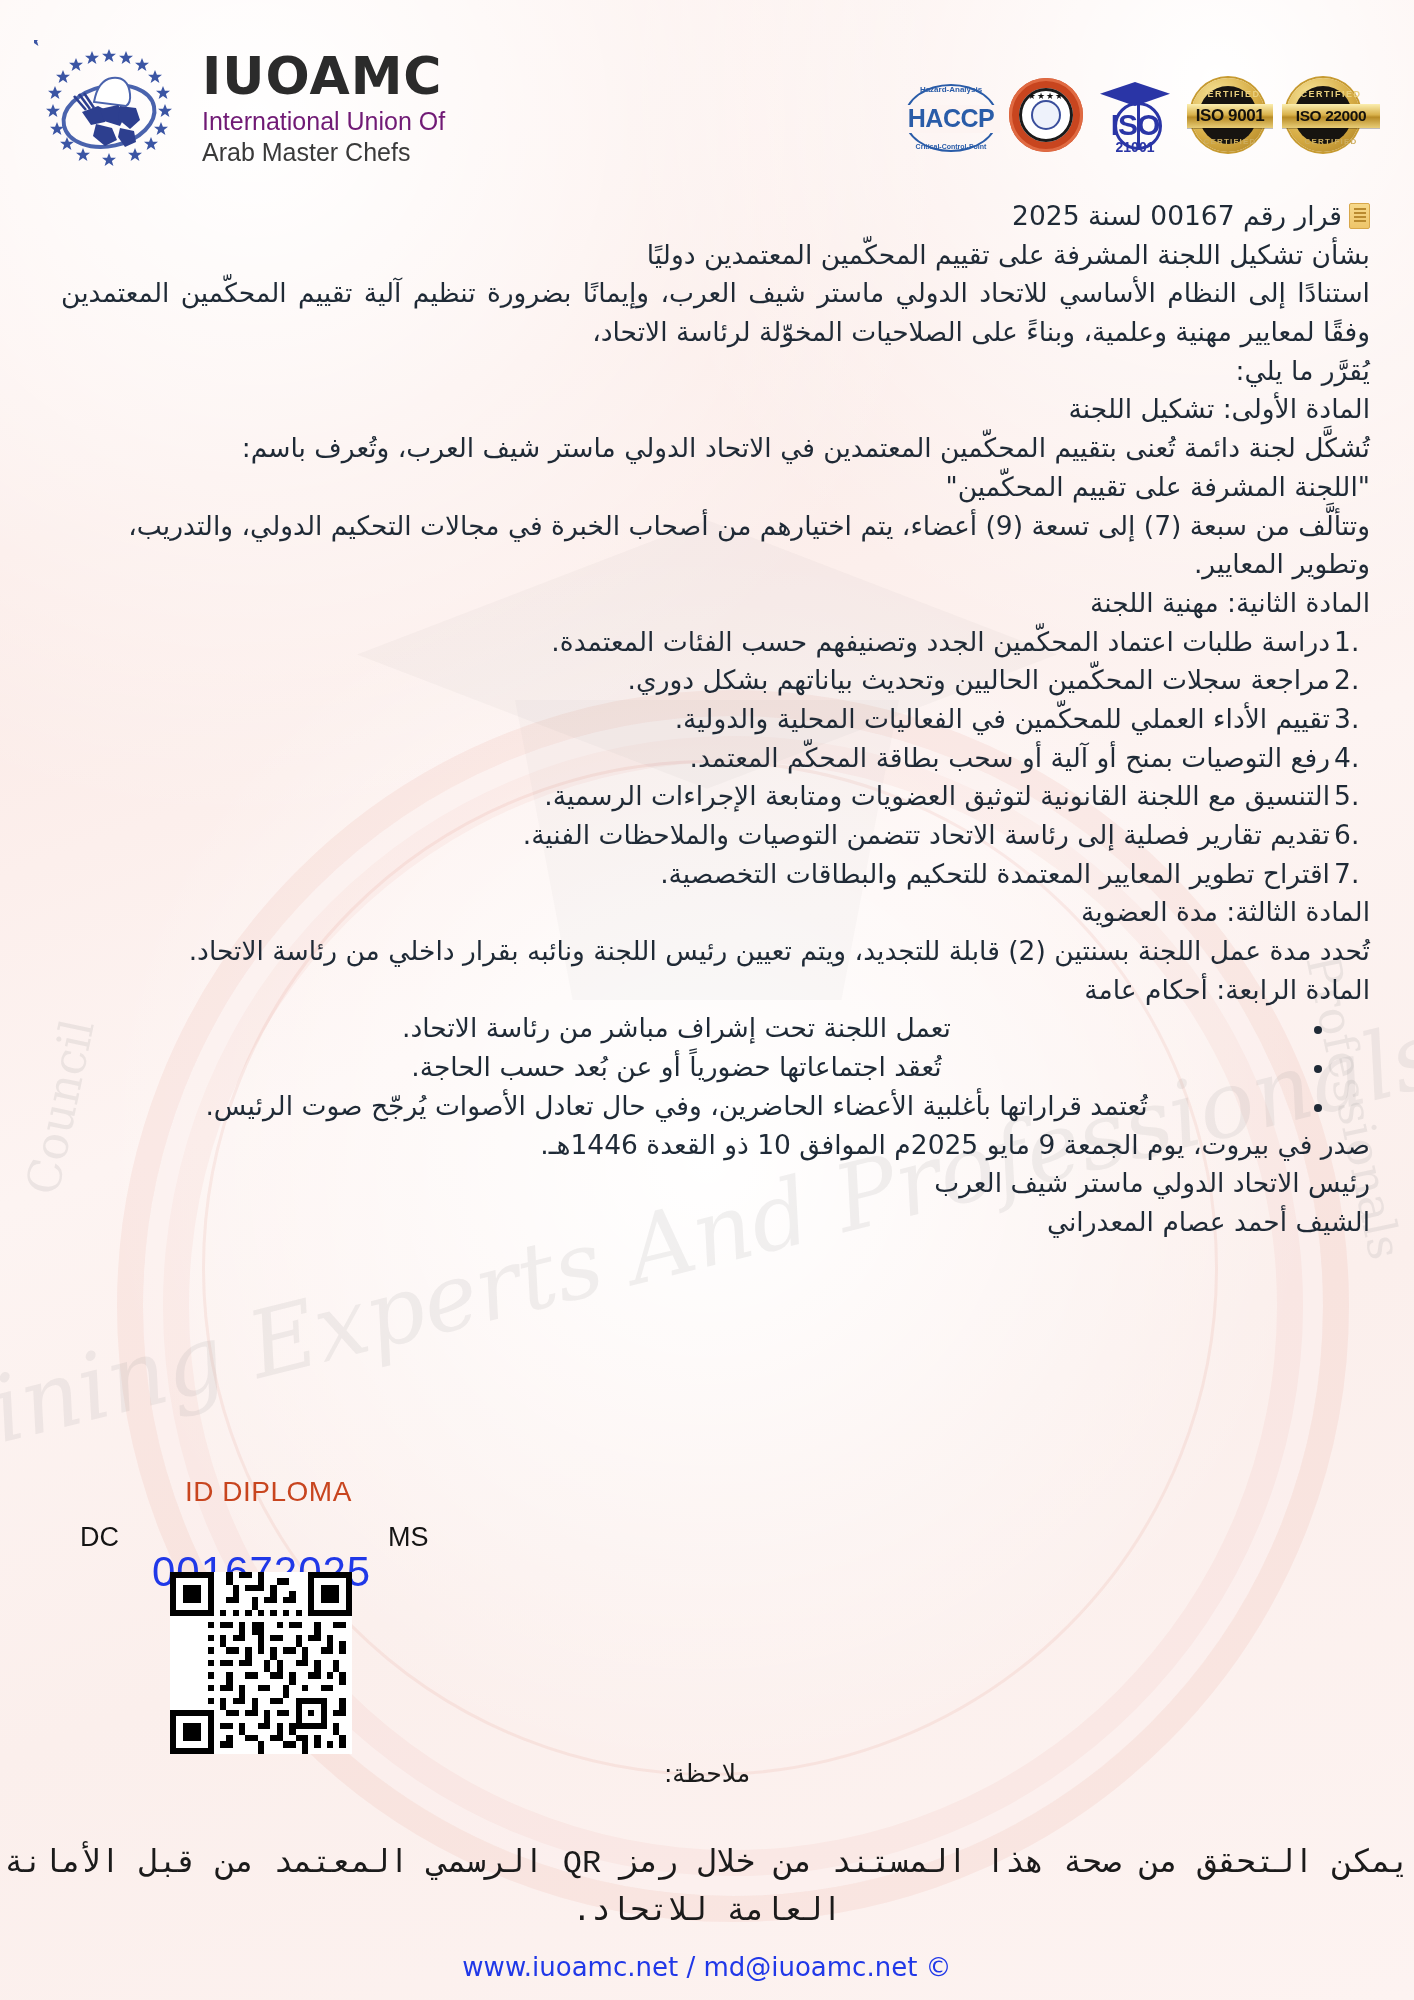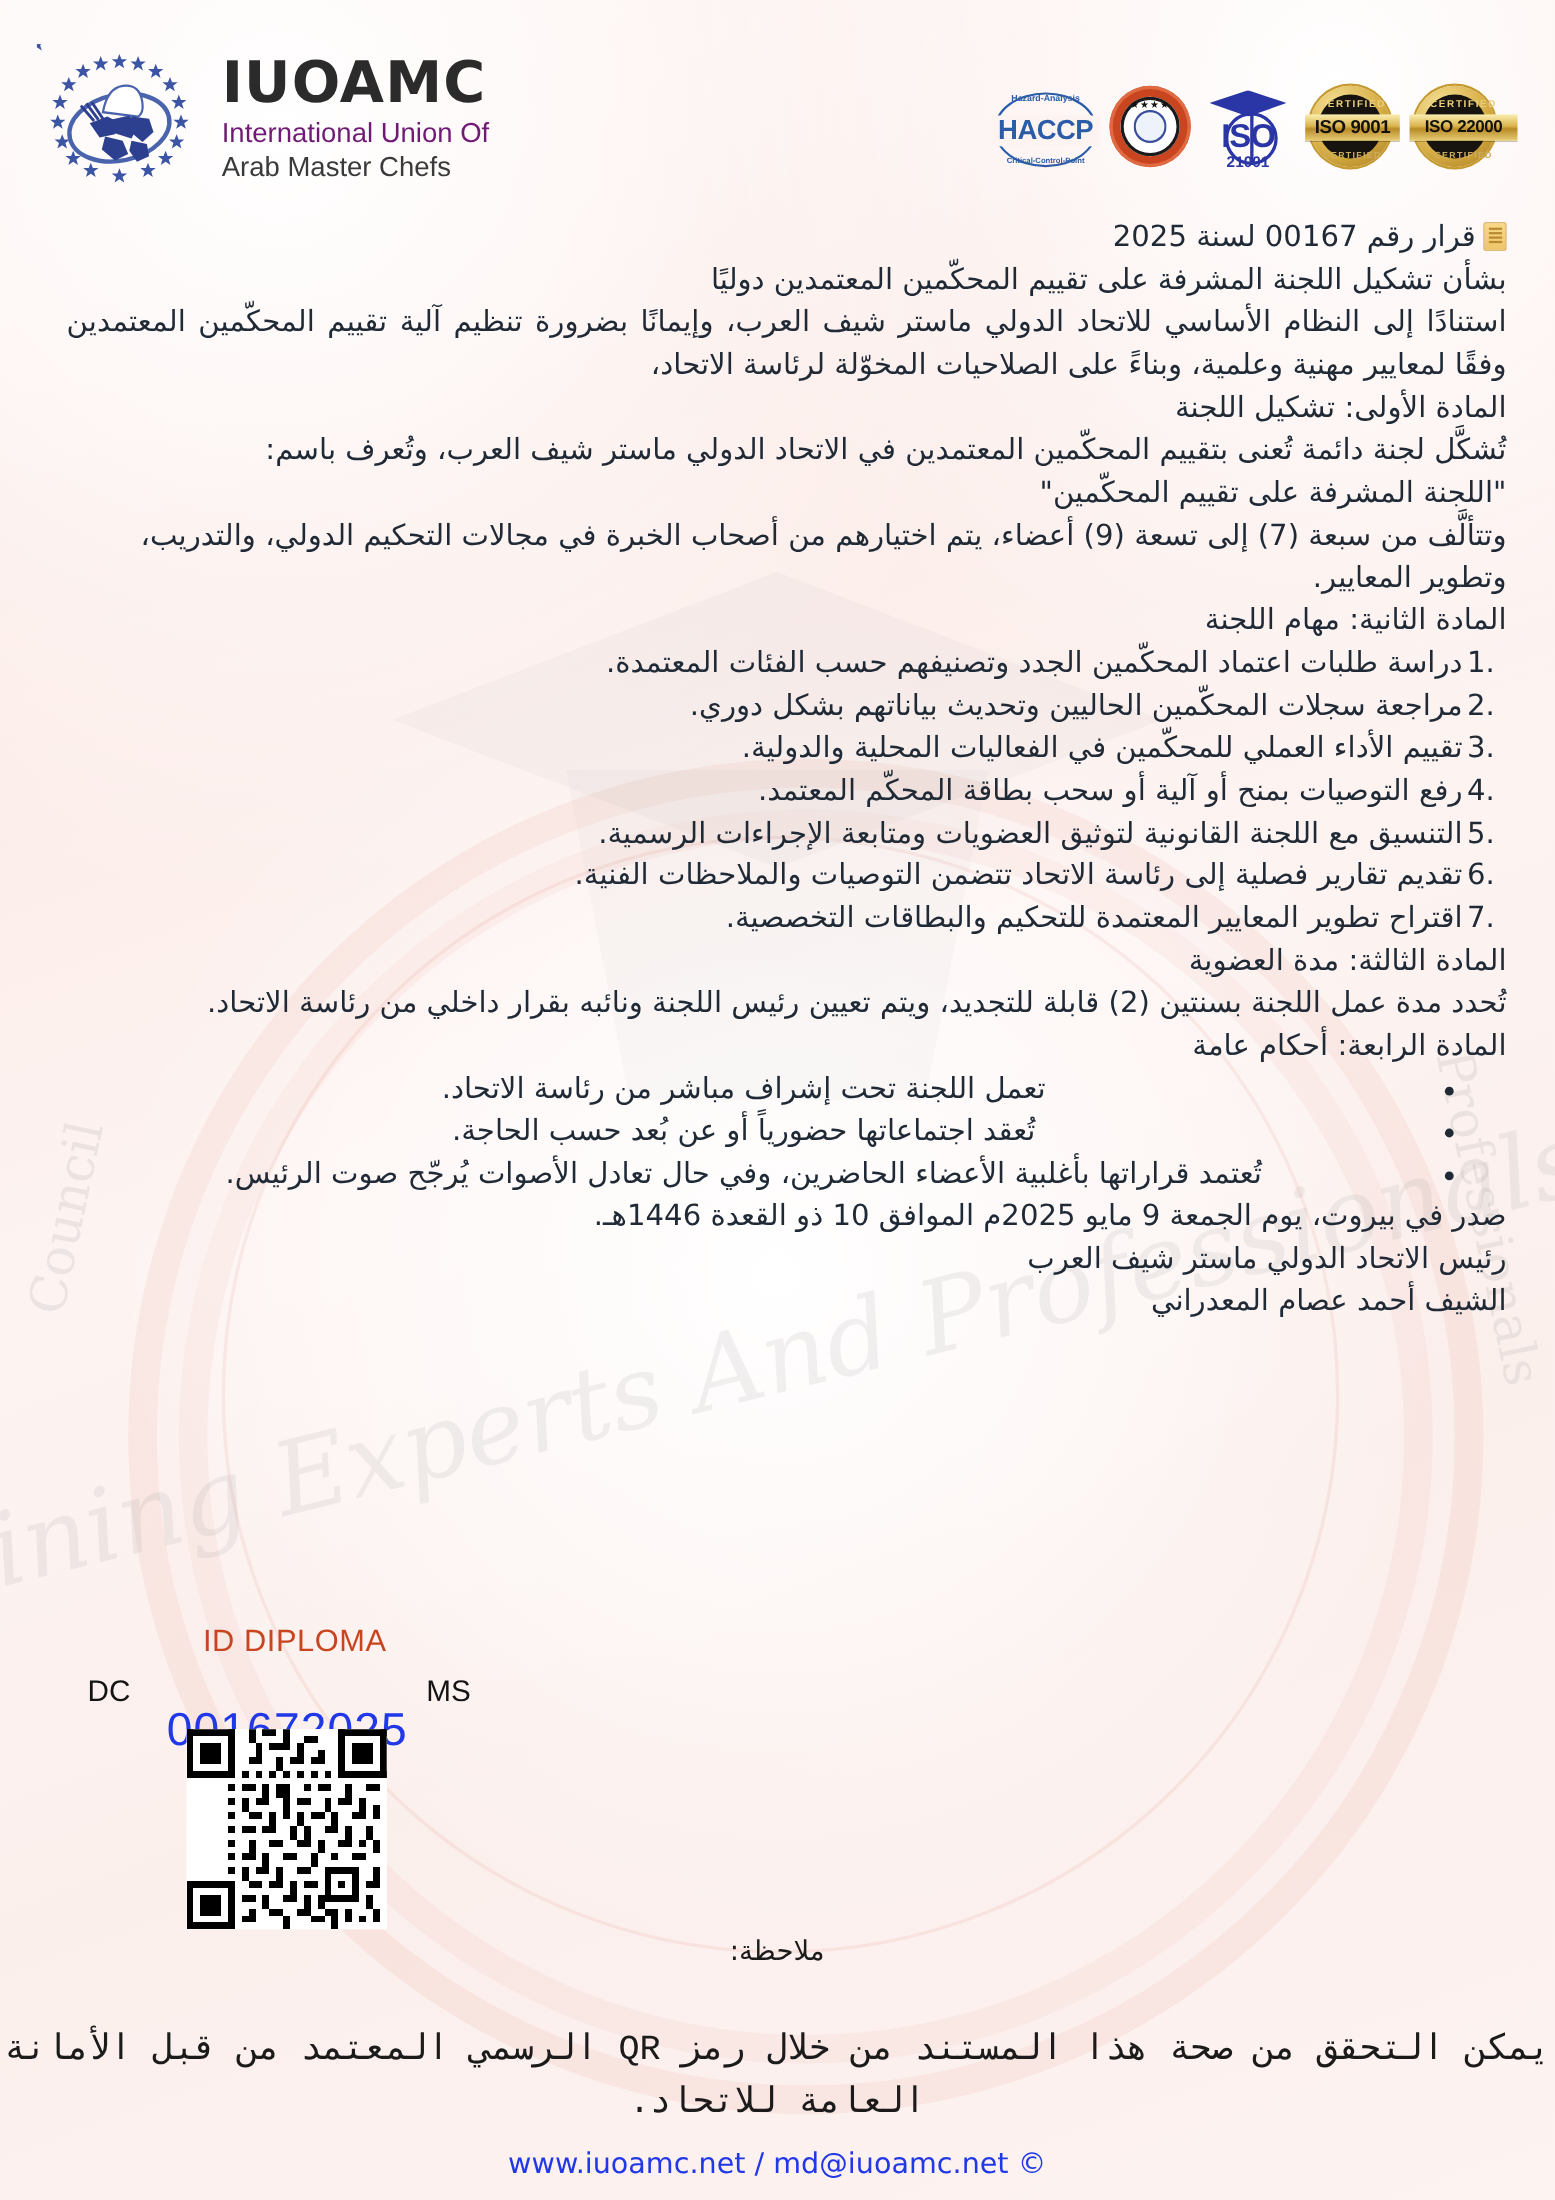--- a/index.html
+++ b/index.html
@@ -595,27 +595,28 @@
   </div>
 
   <div class="doc">
 
     <p class="title-line">
       <span class="scroll-ico"></span><span>قرار رقم 00167 لسنة 2025</span>
     </p>
 
     <p>بشأن تشكيل اللجنة المشرفة على تقييم المحكّمين المعتمدين دوليًا</p>
     <p class="just">استنادًا إلى النظام الأساسي للاتحاد الدولي ماستر شيف العرب، وإيمانًا بضرورة تنظيم آلية تقييم المحكّمين المعتمدين وفقًا لمعايير مهنية وعلمية، وبناءً على الصلاحيات المخوّلة لرئاسة الاتحاد،</p>
+    <p>يُقرَّر ما يلي:</p>
 
     <p>المادة الأولى: تشكيل اللجنة</p>
     <p>تُشكَّل لجنة دائمة تُعنى بتقييم المحكّمين المعتمدين في الاتحاد الدولي ماستر شيف العرب، وتُعرف باسم:</p>
     <p>"اللجنة المشرفة على تقييم المحكّمين"</p>
     <p>وتتألَّف من سبعة (7) إلى تسعة (9) أعضاء، يتم اختيارهم من أصحاب الخبرة في مجالات التحكيم الدولي، والتدريب، وتطوير المعايير.</p>
 
-    <p>المادة الثانية: مهام اللجنة</p>
+    <p>المادة الثانية: مهنية اللجنة</p>
     <ol class="tasks">
       <li>دراسة طلبات اعتماد المحكّمين الجدد وتصنيفهم حسب الفئات المعتمدة.</li>
       <li>مراجعة سجلات المحكّمين الحاليين وتحديث بياناتهم بشكل دوري.</li>
       <li>تقييم الأداء العملي للمحكّمين في الفعاليات المحلية والدولية.</li>
       <li>رفع التوصيات بمنح أو آلية أو سحب بطاقة المحكّم المعتمد.</li>
       <li>التنسيق مع اللجنة القانونية لتوثيق العضويات ومتابعة الإجراءات الرسمية.</li>
       <li>تقديم تقارير فصلية إلى رئاسة الاتحاد تتضمن التوصيات والملاحظات الفنية.</li>
       <li>اقتراح تطوير المعايير المعتمدة للتحكيم والبطاقات التخصصية.</li>
     </ol>
 

